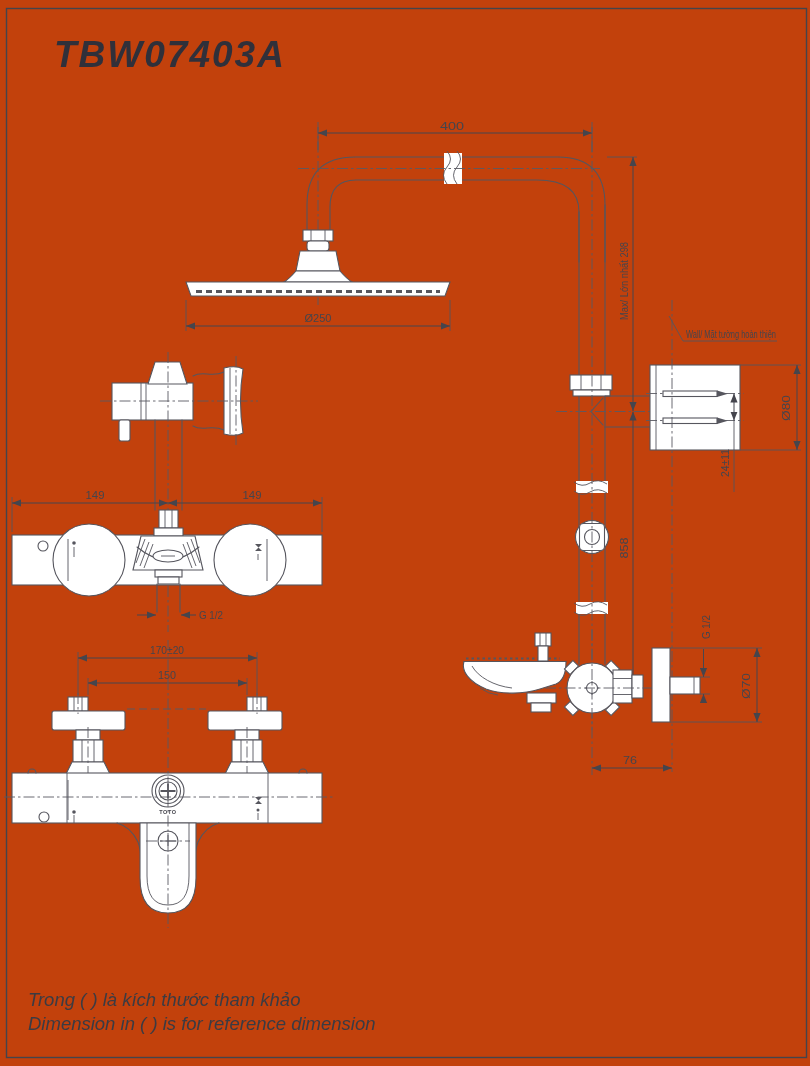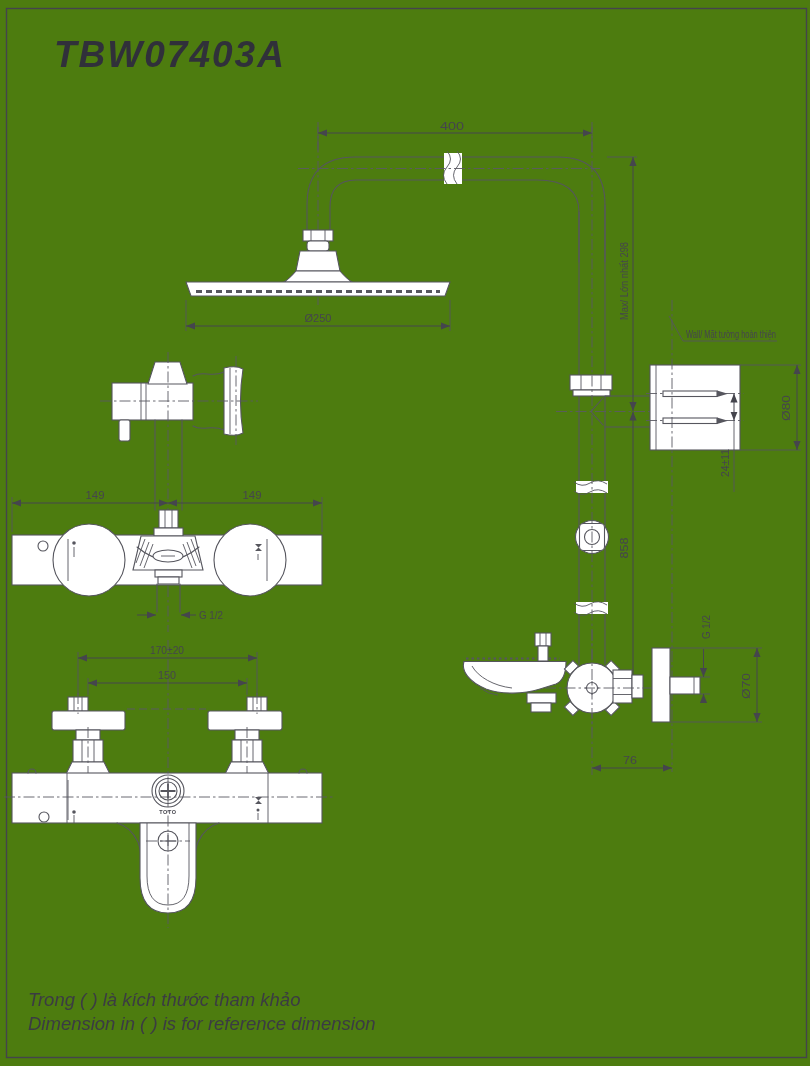--- a/index.html
+++ b/index.html
@@ -1,16 +1,16 @@
 <!DOCTYPE html>
 <html><head>
 <meta charset="utf-8">
 <style>
   html,body{margin:0;padding:0;background:#ffffff;}
-  .sheet{position:relative;width:810px;height:1066px;background:#4d7c0f;font-family:"Liberation Sans",sans-serif;overflow:hidden;}
+  .sheet{position:relative;width:810px;height:1066px;background:#c2410c;font-family:"Liberation Sans",sans-serif;overflow:hidden;}
   svg{position:absolute;left:0;top:0;}
   .ln{stroke:#56565e;stroke-width:1.1;fill:none;stroke-linecap:round;}
   .lnw{stroke:#56565e;stroke-width:1.1;fill:#ffffff;}
   .fl{fill:#56565e;stroke:none;}
   .dim{stroke:#47474f;stroke-width:1;fill:none;}
   .thin{stroke:#56565e;stroke-width:0.9;fill:none;}
   .cl{stroke:#5a5a62;stroke-width:0.9;fill:none;stroke-dasharray:11 3 2.5 3;}
   .dash{stroke:#5a5a62;stroke-width:1;fill:none;stroke-dasharray:8 4;}
   .spray{stroke:#56565e;stroke-width:3;fill:none;stroke-dasharray:6 4;}
   .hatch{stroke:#56565e;stroke-width:2;fill:none;stroke-dasharray:2.5 3;}

